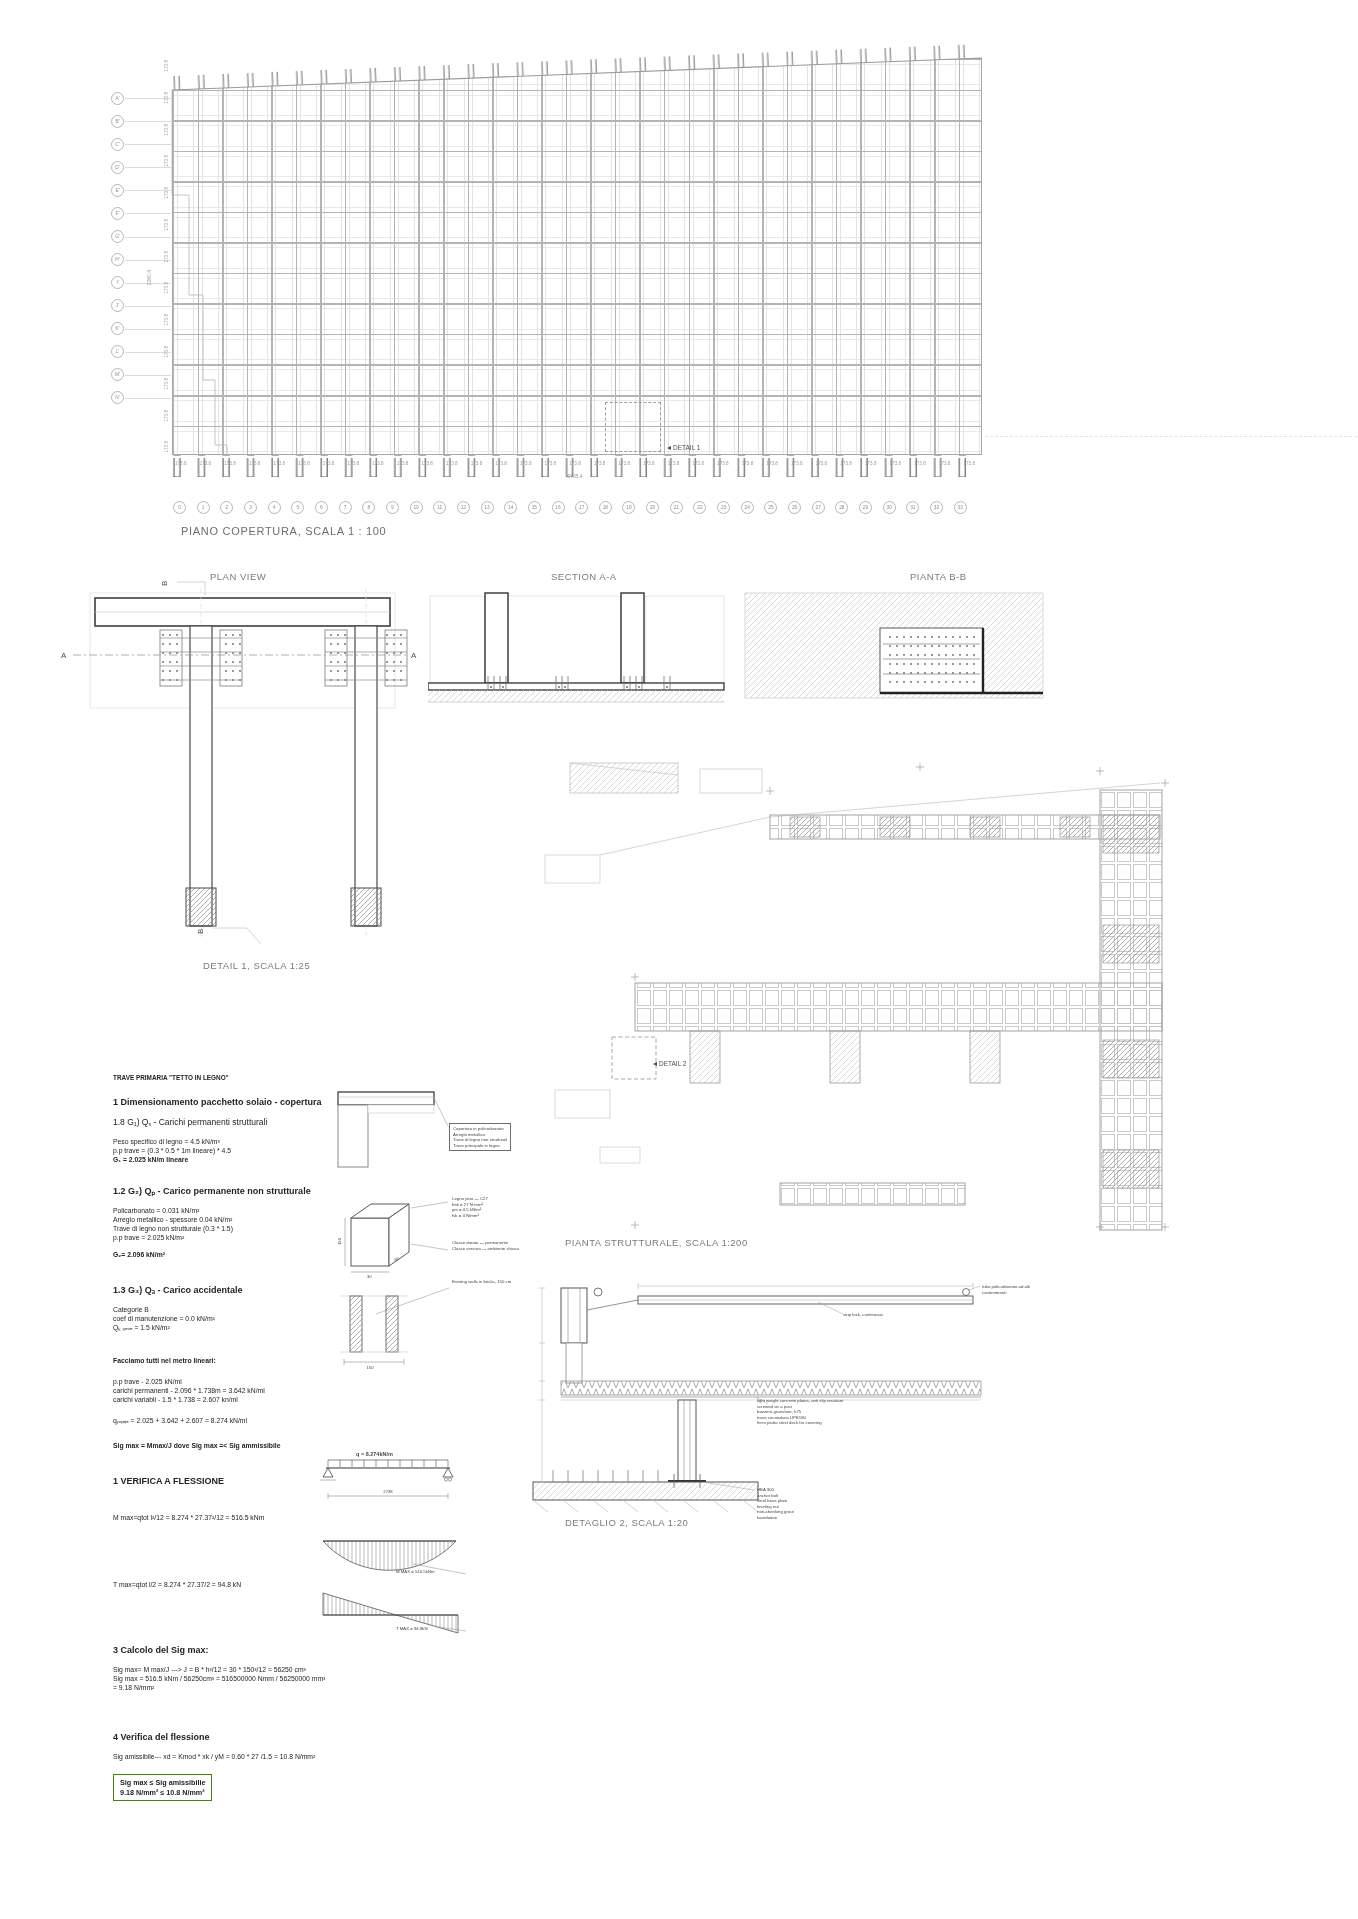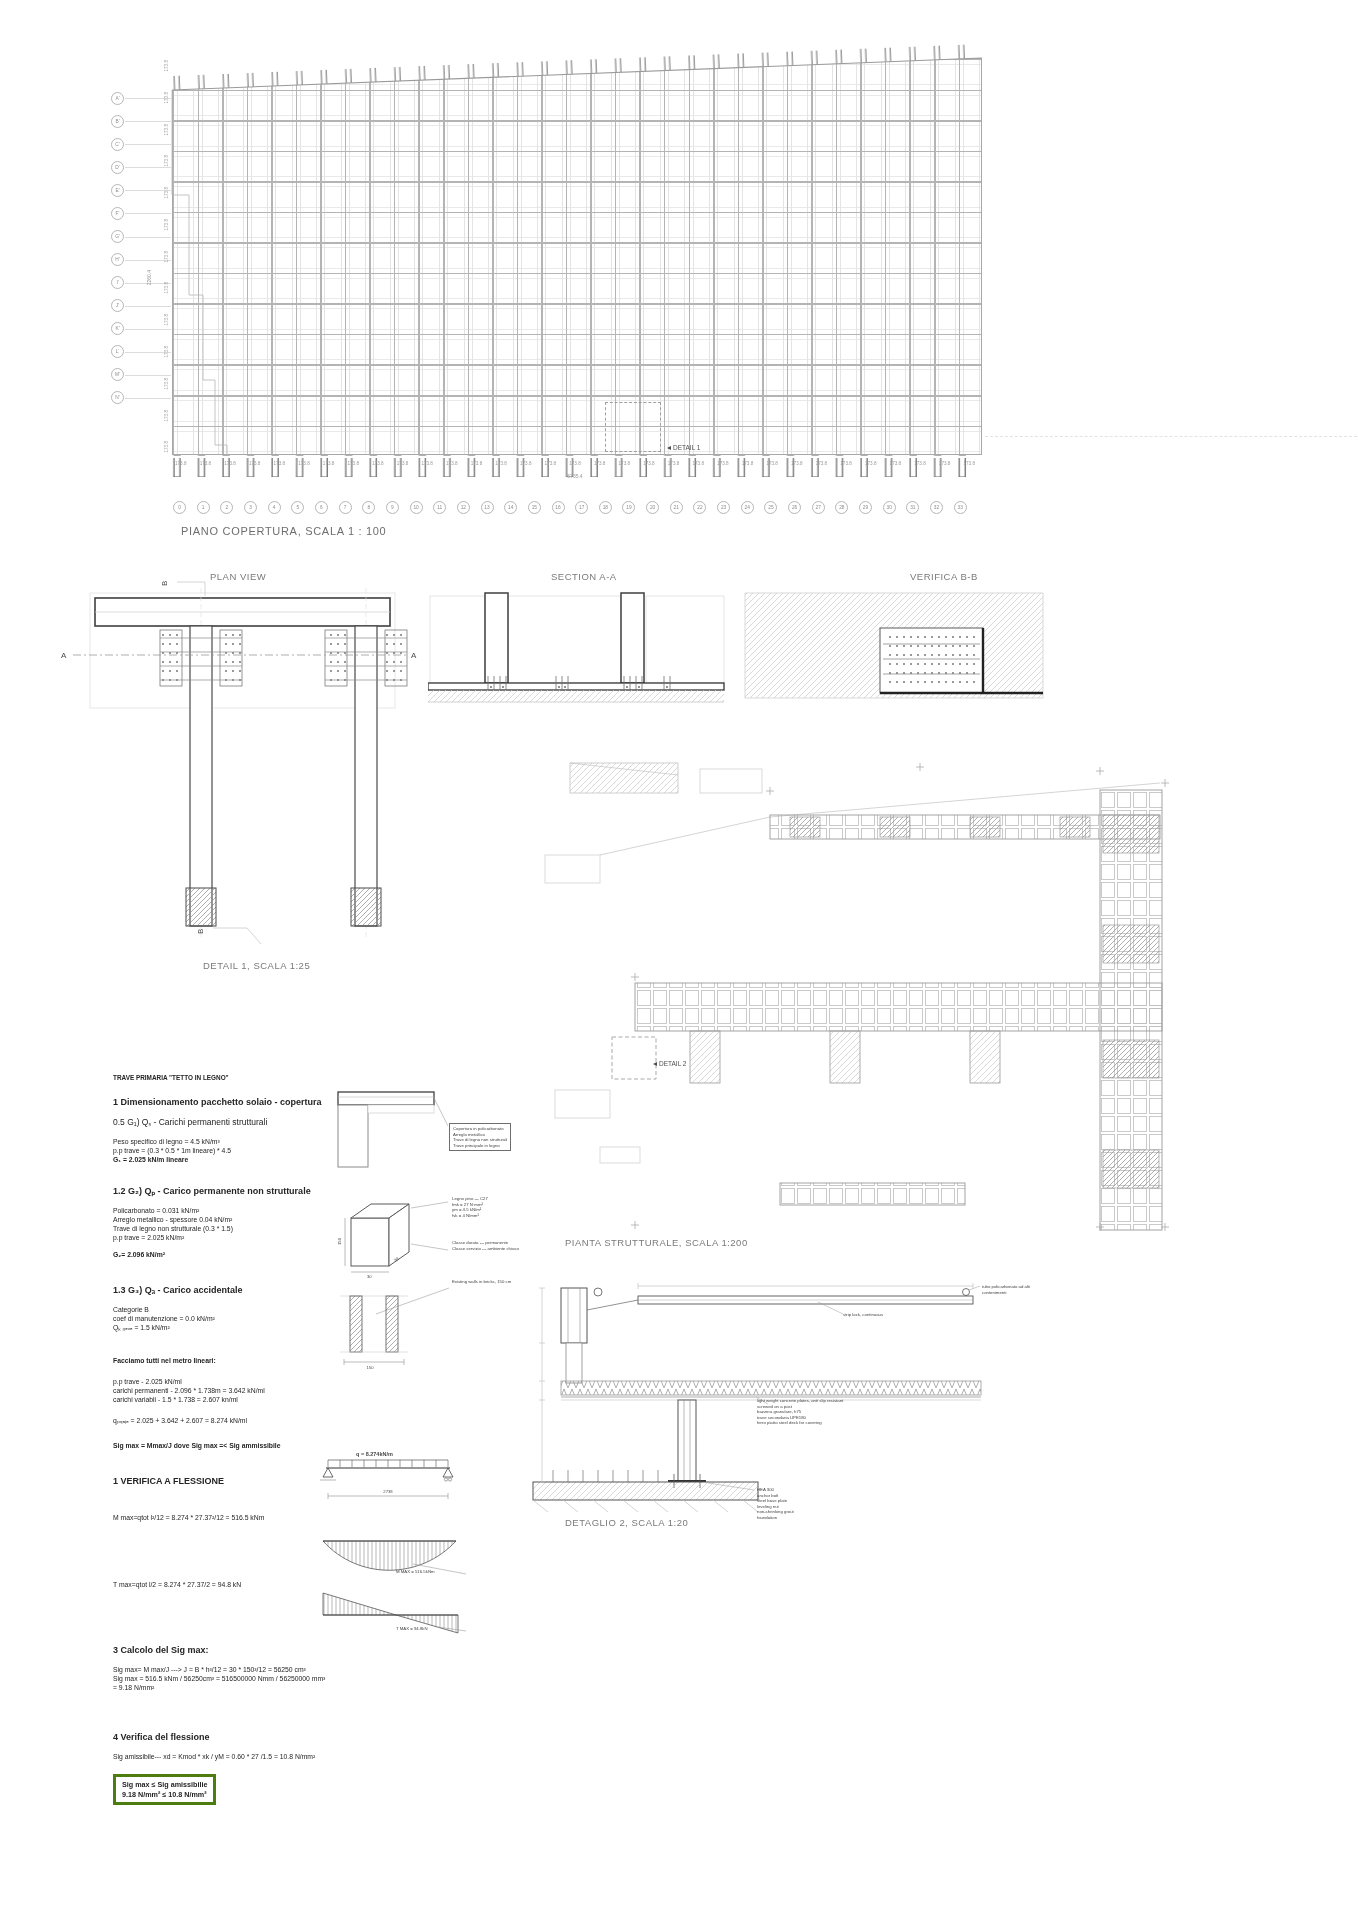--- a/index.html
+++ b/index.html
@@ -42,21 +42,21 @@
   
   .calc{position:absolute;left:113px;top:1073px;width:250px;color:#242424}
   .cl{font-size:6.8px;line-height:9px;white-space:nowrap}
   .cl.label{font-weight:bold;font-size:6.4px;margin-bottom:15px}
   .cl.h1{font-weight:bold;font-size:9px;line-height:11px;margin-bottom:9px}
   .cl.h2{font-size:8.5px;line-height:10px;margin-bottom:10px}
   .cl.bold{font-weight:bold}
   .mt6{margin-top:6px}.mt8{margin-top:8px}.mt12{margin-top:12px}.mt16{margin-top:16px}
   .mt22{margin-top:22px}.mt24{margin-top:24px}.mt26{margin-top:26px}
   .mt44{margin-top:56px}.mt50{margin-top:40px}.mt58{margin-top:58px}
-  .result-box{margin-top:13px;display:inline-block;border:3px solid #4d7c0f;padding:3px 6px;
+  .result-box{margin-top:13px;display:inline-block;border:1px solid #4d7c0f;padding:3px 6px;
     font-weight:bold;font-size:7.2px;line-height:9.5px;white-space:nowrap}
 
   
   .t4{font-size:4.3px;line-height:5.5px;color:#3f3f3f}
   .ann-block .li-item{display:block;white-space:nowrap}
   .boxed{border:1px solid #6e6e6e;padding:2px 3px;background:#fff}
   svg{display:block}
   svg text{font-family:"Liberation Sans",sans-serif;fill:#4a4a4a}
 </style>
 </head>
@@ -222,21 +222,21 @@
       <span class="tri"></span>
       <span>DETAIL 1</span>
     </div>
     <div class="faint-ext"></div>
     <div class="plan-title arch-title">PIANO COPERTURA, SCALA 1 : 100</div>
   </div>
 
   <div>
     <div class="sec-title" style="left:210px;top:571px">PLAN VIEW</div>
     <div class="sec-title" style="left:551px;top:571px">SECTION A-A</div>
-    <div class="sec-title" style="left:910px;top:571px">VERIFICA B-B</div>
+    <div class="sec-title" style="left:910px;top:571px">PIANTA B-B</div>
 
     <svg class="abs" style="left:55px;top:568px" width="370" height="410" viewBox="0 0 370 410">
       <rect x="35" y="25" width="305" height="115" fill="none" stroke="#e0e0e0" stroke-width="0.8"></rect>
       <rect x="40" y="30" width="295" height="28" fill="#fff" stroke="#3f3f3f" stroke-width="1.6"></rect>
       <line x1="40" y1="44" x2="335" y2="44" stroke="#cfcfcf" stroke-width="0.7"></line>
 
       <line x1="146" y1="20" x2="146" y2="370" stroke="#dcdcdc" stroke-width="0.6" stroke-dasharray="5,3"></line>
       <line x1="311" y1="20" x2="311" y2="370" stroke="#dcdcdc" stroke-width="0.6" stroke-dasharray="5,3"></line>
       <rect x="135" y="58" width="22" height="300" fill="#fff" stroke="#4a4a4a" stroke-width="1.2"></rect>
       <rect x="300" y="58" width="22" height="300" fill="#fff" stroke="#4a4a4a" stroke-width="1.2"></rect>
@@ -314,21 +314,21 @@
       <line x1="243" y1="40" x2="243" y2="105" stroke="#222" stroke-width="2.4"></line>
     </svg>
 
     <div class="sec-title" style="left:203px;top:960px">DETAIL 1, SCALA 1:25</div>
   </div>
 
   <div class="calc">
     <div id="calc-lines">
         <div class="cl label">TRAVE PRIMARIA "TETTO IN LEGNO"</div>
         <div class="cl h1">1     Dimensionamento pacchetto solaio - copertura</div>
-        <div class="cl h2">0.5 G₁) Qₛ - Carichi permanenti strutturali</div>
+        <div class="cl h2">1.8 G₁) Qₛ - Carichi permanenti strutturali</div>
         <div class="cl body">Peso specifico di legno = 4.5 kN/m³</div>
         <div class="cl body">p.p trave = (0.3 * 0.5 * 1m lineare) * 4.5</div>
         <div class="cl body bold">G₁ = 2.025 kN/m lineare</div>
         <div class="cl h1 mt22">1.2     G₂) Qₚ - Carico permanente non strutturale</div>
         <div class="cl body">Policarbonato = 0.031 kN/m²</div>
         <div class="cl body">Arreglo metallico - spessore 0.04 kN/m²</div>
         <div class="cl body">Trave di legno non strutturale (0.3 * 1.5)</div>
         <div class="cl body">p.p trave = 2.025 kN/m²</div>
         <div class="cl body bold mt8">G₂= 2.096 kN/m²</div>
         <div class="cl h1 mt26">1.3     G₃) Qₐ - Carico accidentale</div>

